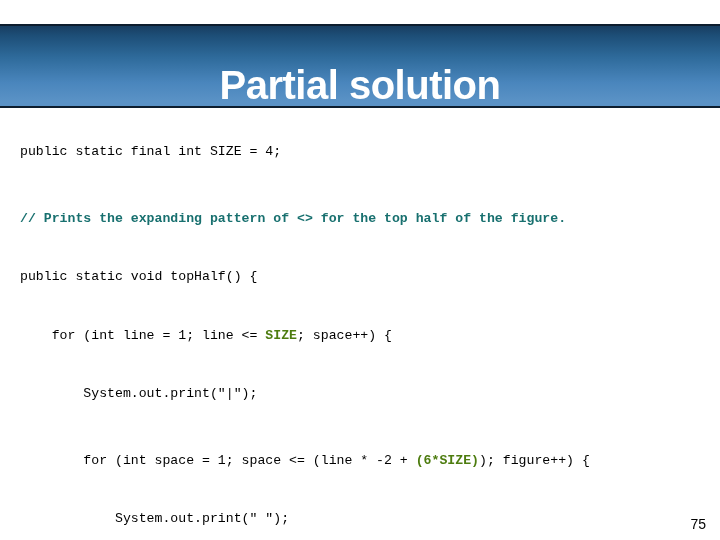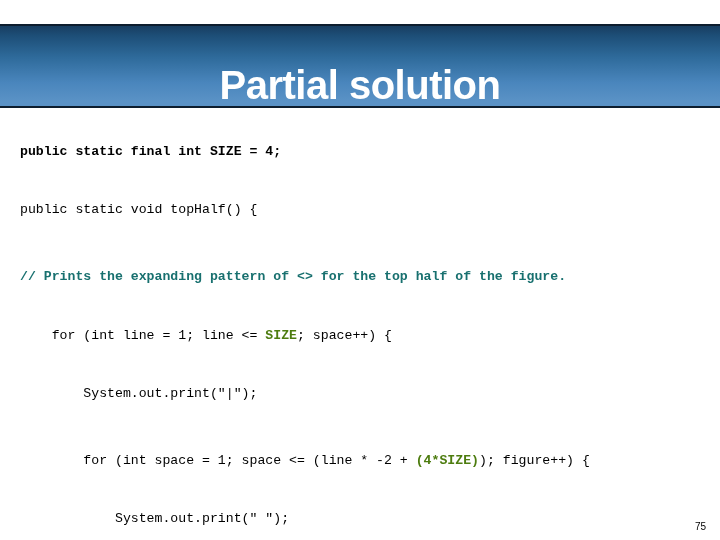--- a/index.html
+++ b/index.html
@@ -86,58 +86,58 @@
     display: block;
     white-space: pre;
     min-height: 14.6px;
   }
   #code-block .ln.gap {
     margin-top: 8.6px;
   }
   #code-block .ln.tight {
     margin-top: 0px;
   }
-  .c-decl   { font-weight: bold; color: #000000; margin-top: 32px; }
+  .c-decl   { font-weight: normal; color: #000000; margin-top: 32px; }
   .c-cmt    { font-weight: bold; color: #18706f; }
   .c-plain  { font-weight: normal; color: #000000; }
   .c-bold   { font-weight: bold; color: #4d7c0f; }
 
   
   #page-number {
     position: absolute;
     right: 14px;
     bottom: 8px;
     font-family: "Liberation Sans", sans-serif;
-    font-size: 10px;
+    font-size: 14px;
     color: #000000;
     text-align: right;
   }
 </style>
 </head>
 <body>
 
 <div id="slide">
 
   <div id="title-banner">
     <div id="slide-title">Partial solution</div>
   </div>
 
   <div id="code-block">
 
     <span class="ln"><span class="c-decl">public static final int SIZE = 4;</span></span>
 
+    <span class="ln gap"><span class="c-cmt">// Prints the expanding pattern of &lt;&gt; for the top half of the figure.</span></span>
+
     <span class="ln tight"><span class="c-plain">public static void topHalf() {</span></span>
-
-    <span class="ln gap"><span class="c-cmt">// Prints the expanding pattern of &lt;&gt; for the top half of the figure.</span></span>
 
     <span class="ln tight"><span class="c-plain">    for (int line = 1; line &lt;= </span><span class="c-bold">SIZE</span><span class="c-plain">; space++) {</span></span>
 
     <span class="ln tight"><span class="c-plain">        System.out.print("|");</span></span>
 
-    <span class="ln gap"><span class="c-plain">        for (int space = 1; space &lt;= (line * -2 + </span><span class="c-bold">(4*SIZE)</span><span class="c-plain">); figure++) {</span></span>
+    <span class="ln gap"><span class="c-plain">        for (int space = 1; space &lt;= (line * -2 + </span><span class="c-bold">(6*SIZE)</span><span class="c-plain">); figure++) {</span></span>
 
     <span class="ln tight"><span class="c-plain">            System.out.print(" ");</span></span>
 
     
 
     
 
     
 
     

